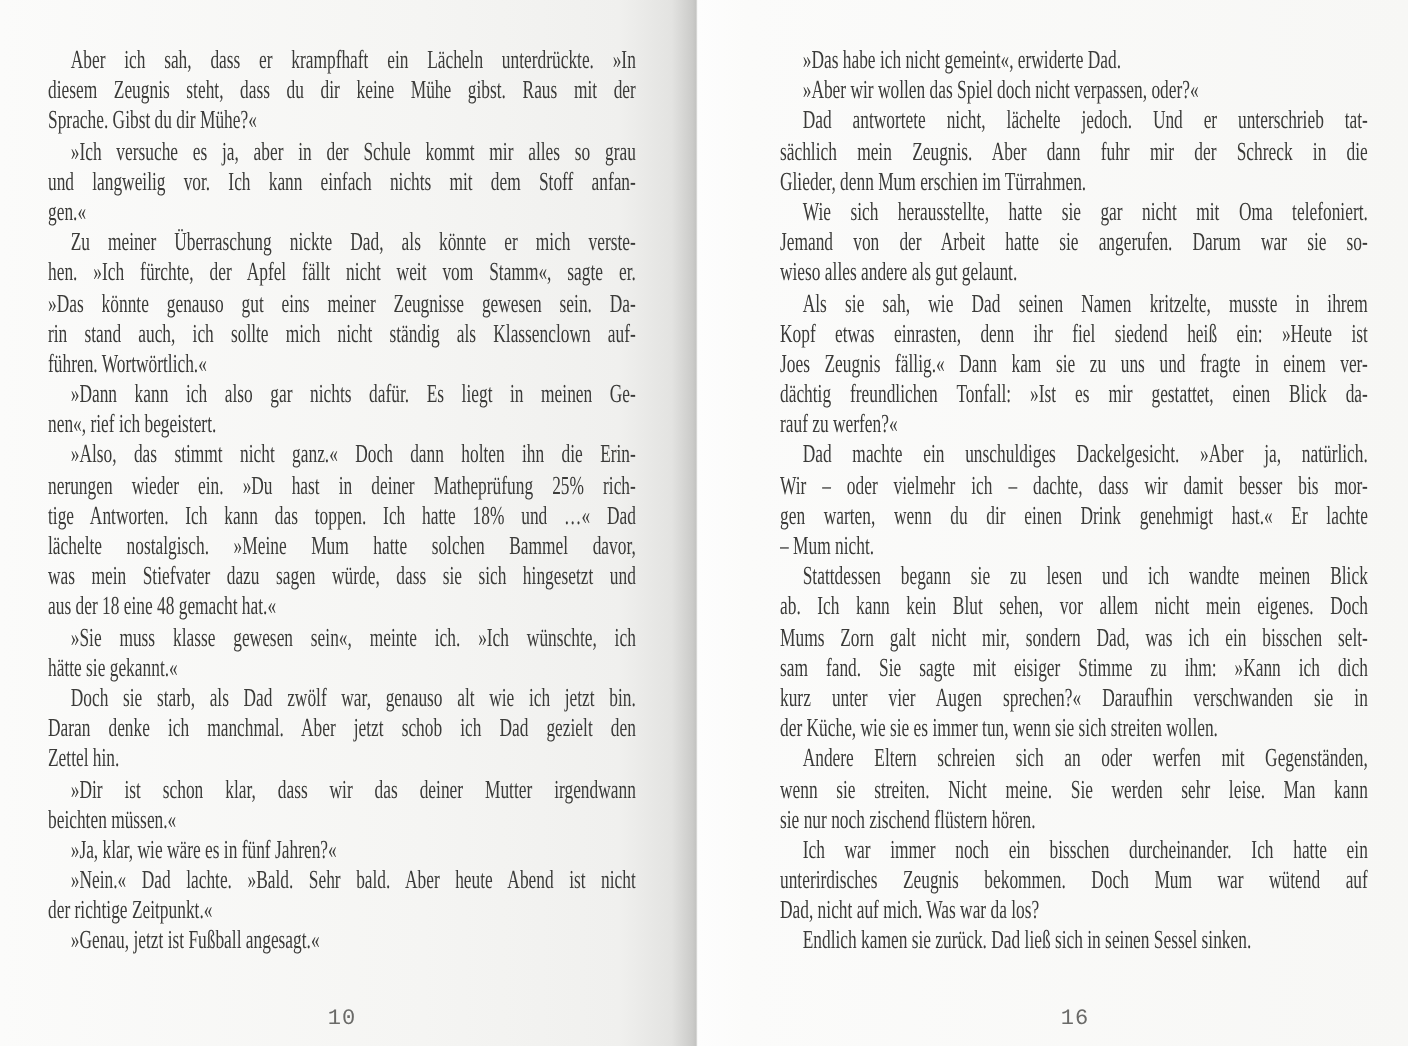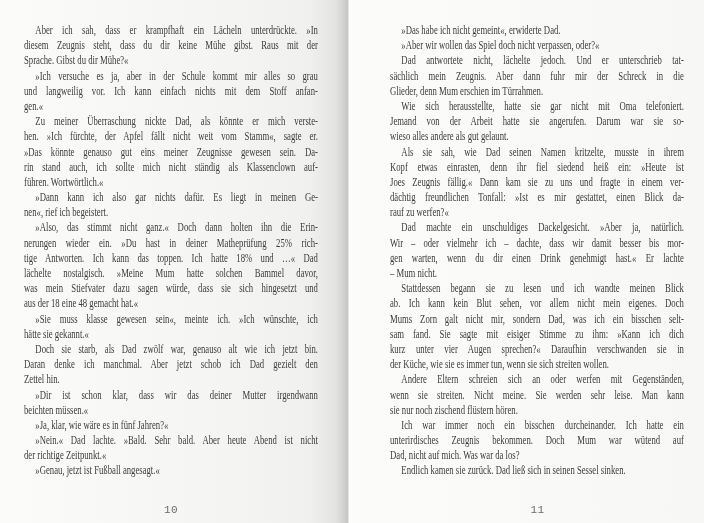--- a/index.html
+++ b/index.html
@@ -165,15 +165,15 @@
         <div class="line">unterirdisches Zeugnis bekommen. Doch Mum war wütend auf</div>
         <div class="line last">Dad, nicht auf mich. Was war da los?</div>
       </div>
       <div class="para">
         <div class="line first last">Endlich kamen sie zurück. Dad ließ sich in seinen Sessel sinken.</div>
       </div>
     </div>
 
   <div class="page-number left">10</div>
 
-  <div class="page-number right">11</div>
+  <div class="page-number right">16</div>
 
 </div>
 
 </body></html>

